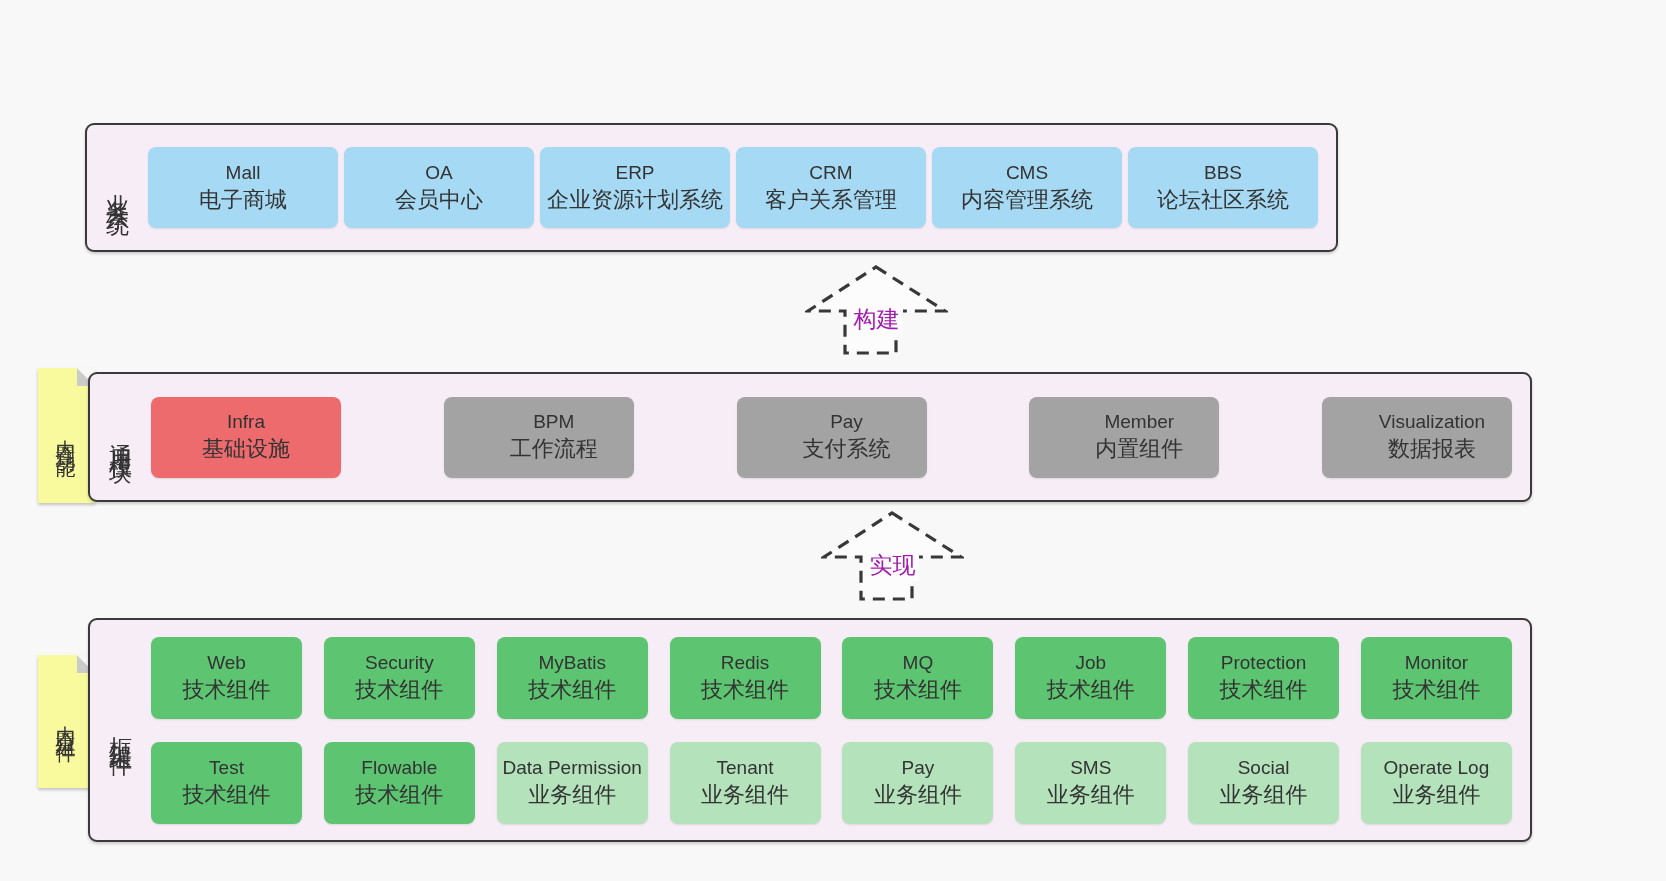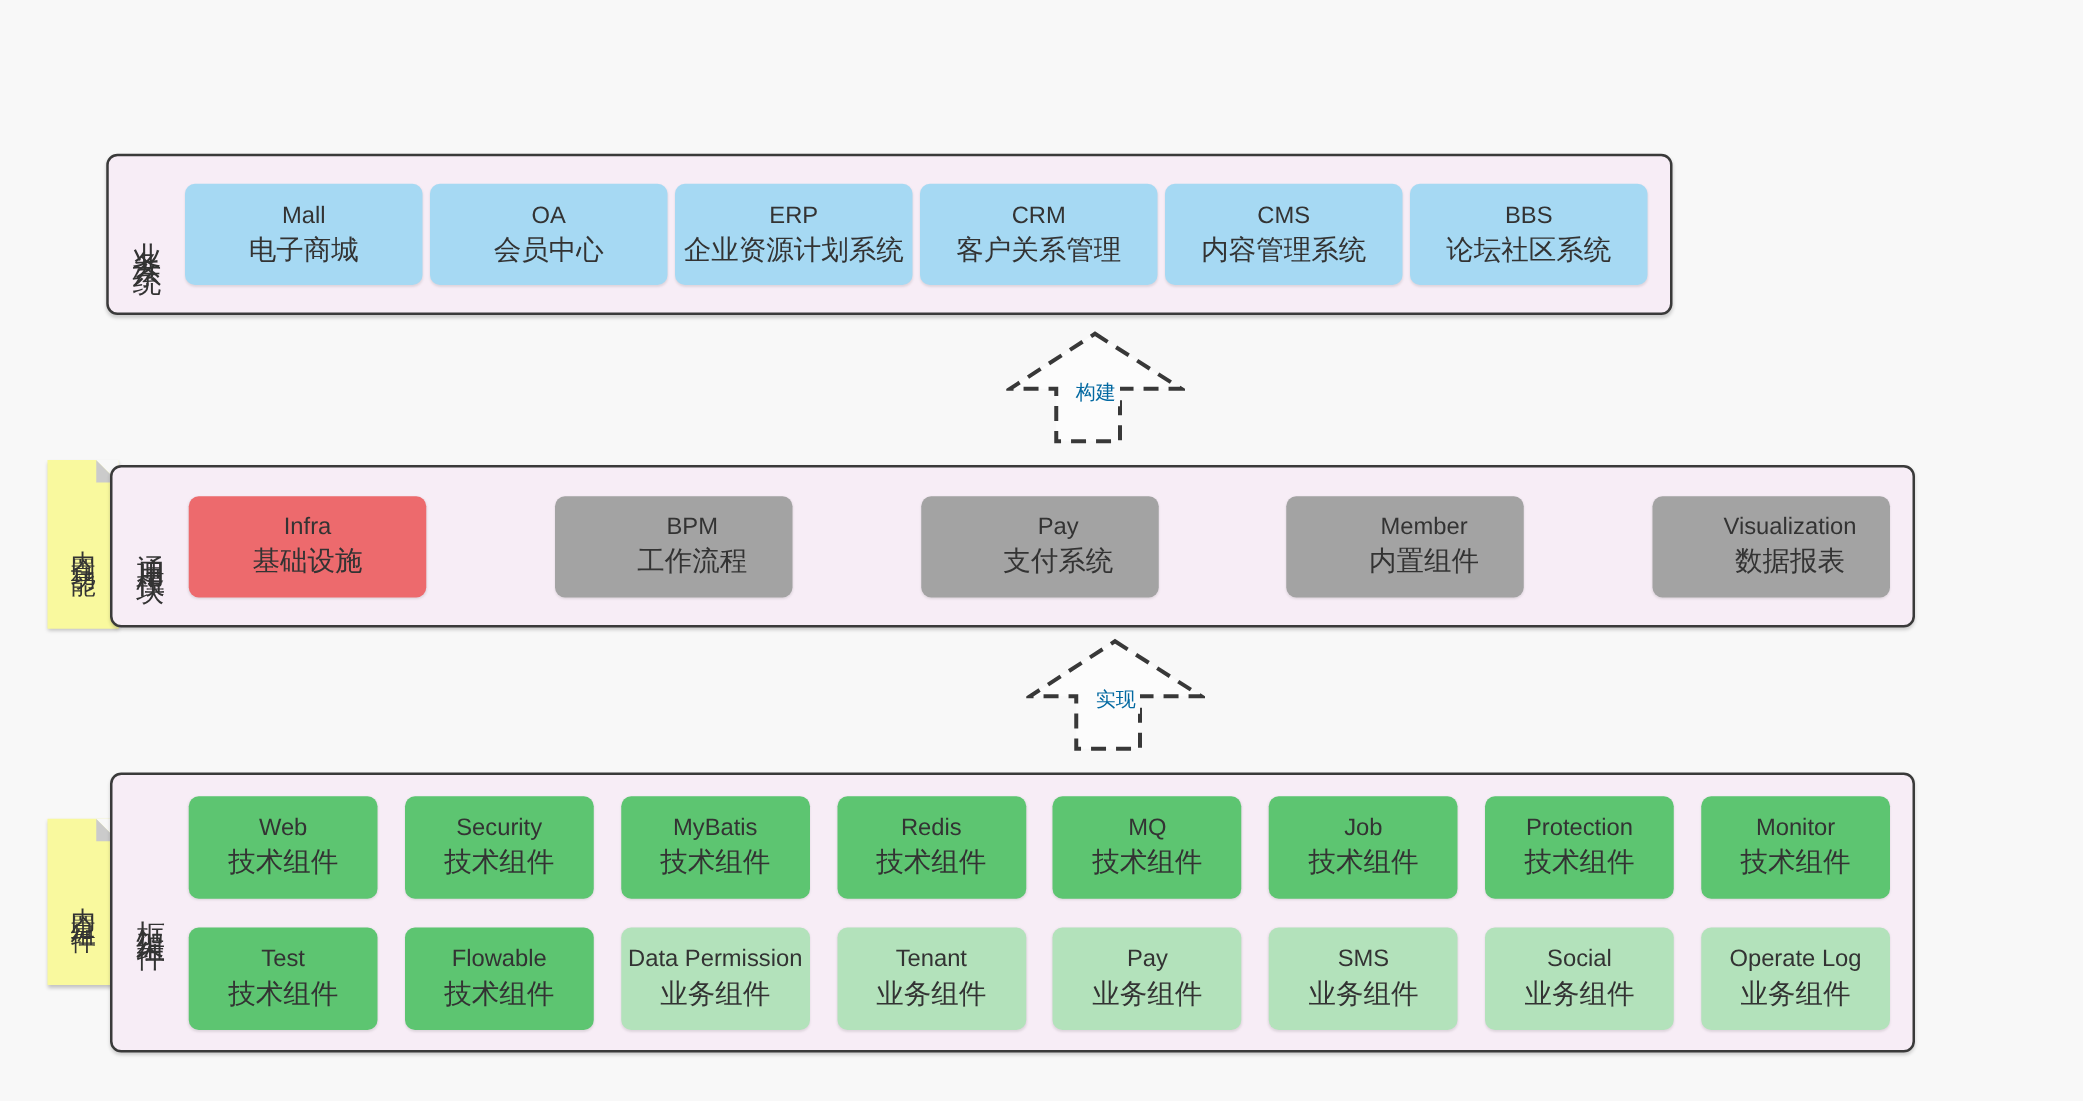--- a/index.html
+++ b/index.html
@@ -77,21 +77,21 @@
   
   .arrow { position:absolute; z-index:2; width:143px; height:92px; }
   .arrow-build     { left:805px; top:264px; }
   .arrow-implement { left:821px; top:510px; }
   .arrow svg { display:block; }
   .arrow polygon {
     fill:#fcfcfc; stroke:#383838; stroke-width:3.2; stroke-dasharray:12 8;
   }
   .arrow-label {
     position:absolute; left:50%; top:40px; transform:translateX(-50%);
-    background:#fcfcfc; padding:0 3px; font-size:16px; color:#0369a1;
+    background:#fcfcfc; padding:0 3px; font-size:23px; color:#a21caf;
     white-space:nowrap;
   }
 </style>
 </head>
 <body>
 
 <div class="stage">
 
   <div class="sticky sticky-modules">
     <span class="fold-flap"></span>

